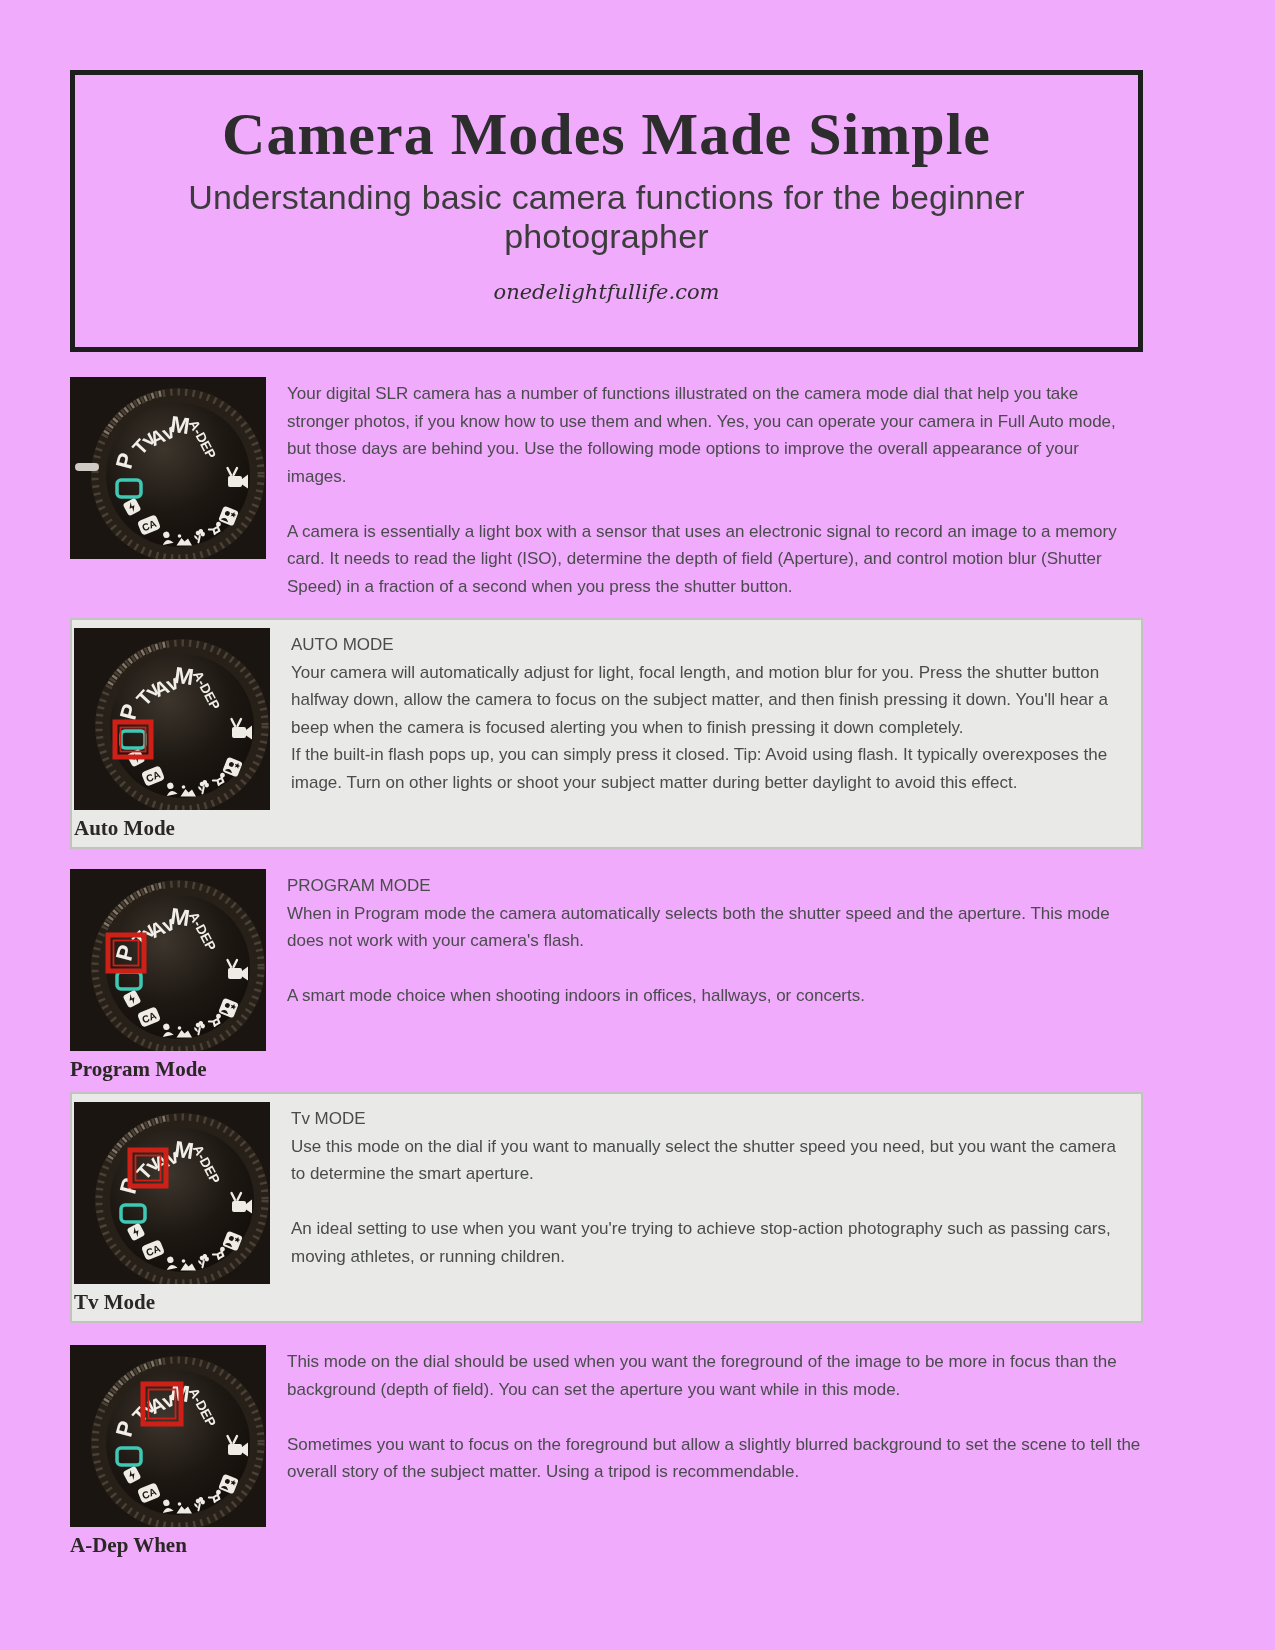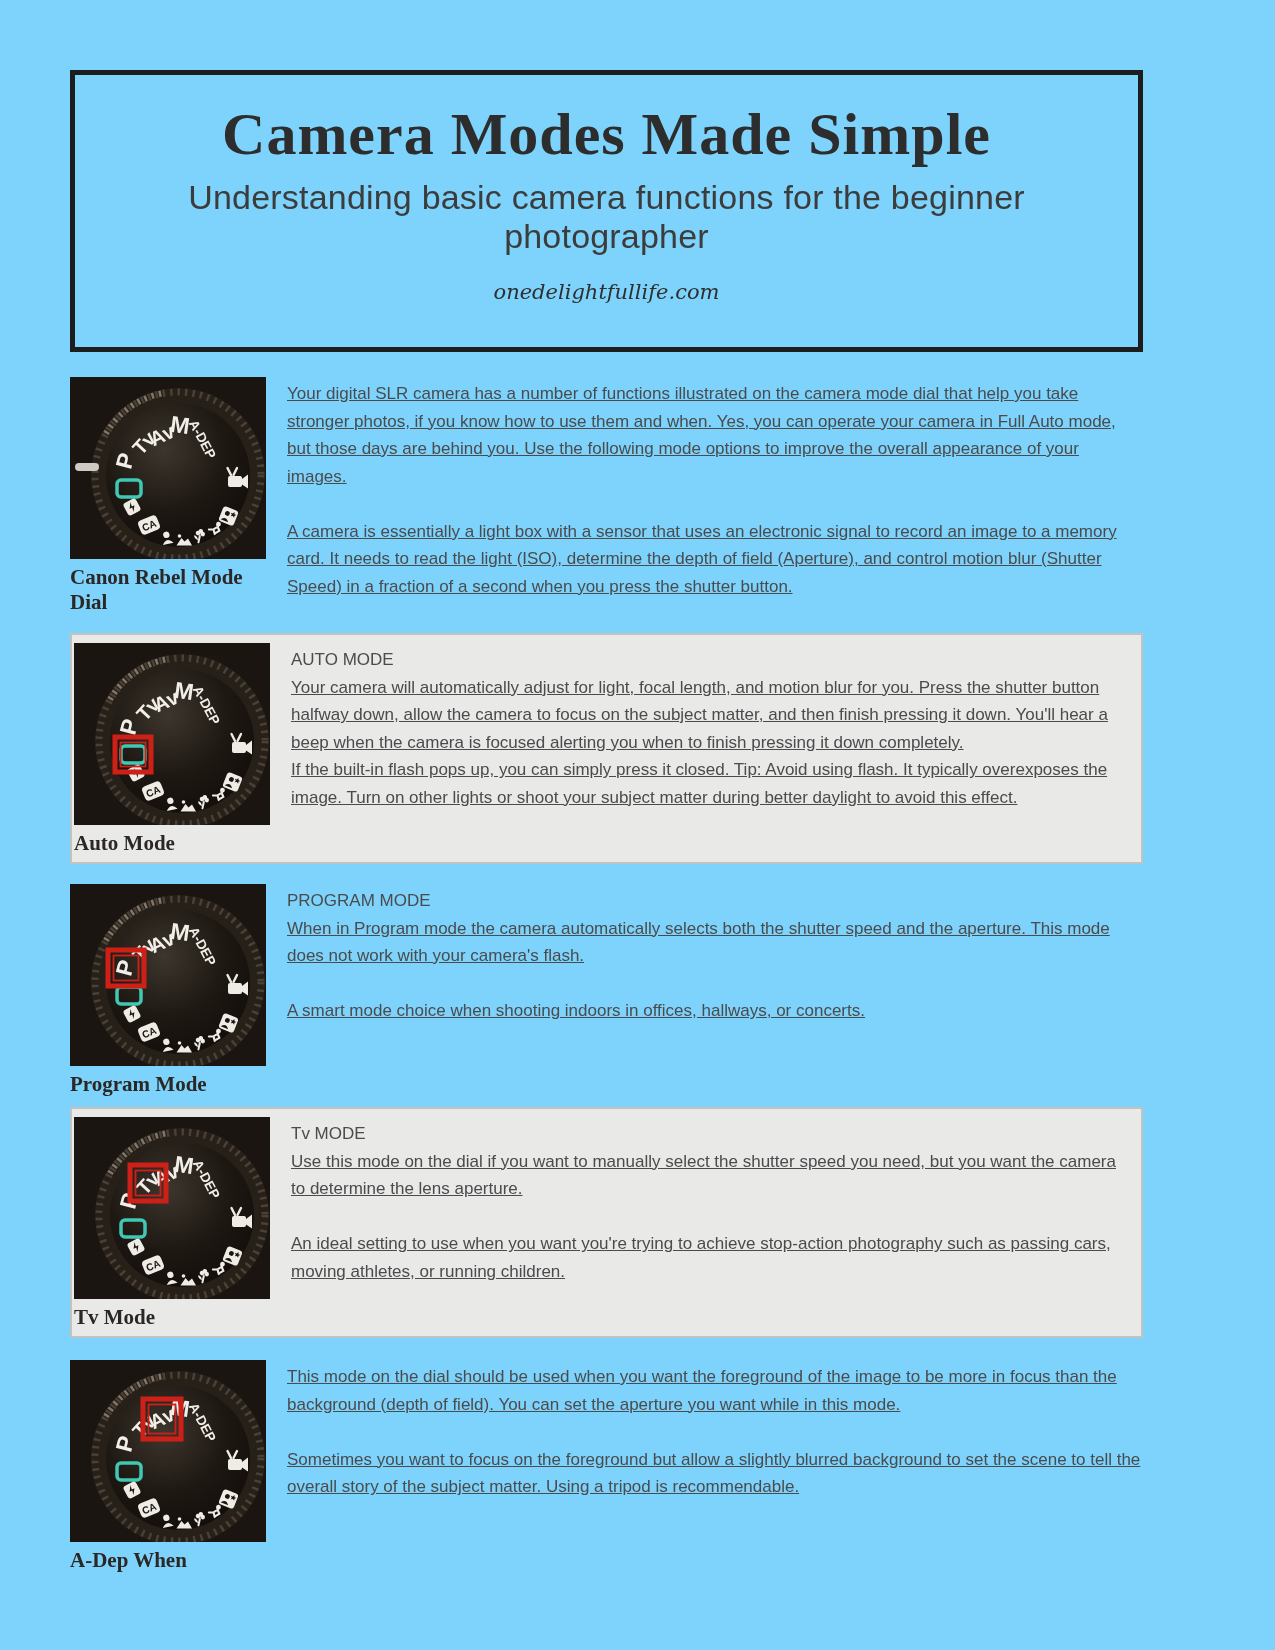--- a/index.html
+++ b/index.html
@@ -1,16 +1,16 @@
 <!DOCTYPE html>
 <html><head>
 <meta charset="utf-8">
 <style>
   html,body{margin:0;padding:0;background:#ffffff;}
-  .page{position:relative;width:1275px;height:1650px;background:#7dd3fc;overflow:hidden;
+  .page{position:relative;width:1275px;height:1650px;background:#f0abfc;overflow:hidden;
         font-family:"Liberation Sans",sans-serif;}
   .content{position:absolute;left:70px;top:70px;width:1073px;}
 
   
   .title-box{border:5px solid #1d1d1d;text-align:center;padding:24px 10px 28px;box-sizing:border-box;}
   .page-title{font-family:"Liberation Serif",serif;font-weight:bold;font-size:60px;line-height:1.05;
               color:#2d2d2d;margin:4px 0 0;letter-spacing:1px;}
   .page-subtitle{font-size:34px;color:#3c3c3c;margin:12px 0 4px;letter-spacing:0.2px;}
   .site-url{font-family:"DejaVu Serif",serif;font-style:italic;font-size:21px;color:#2f2f2f;margin:24px 0 15px;}
 
@@ -22,21 +22,21 @@
   .s3{margin-top:10px;}
   .s4{margin-top:22px;}
   .row.panel{background:#e9e9e7;border:2px solid #c2c2c0;padding:8px 10px 6px 2px;}
 
   .dial-fig{margin:0;width:196px;flex:0 0 196px;}
   svg.dial{display:block;width:196px;height:182px;}
   .cap{font-family:"Liberation Serif",serif;font-weight:bold;font-size:21px;color:#2b2725;margin-top:6px;}
 
   .txt{flex:1;padding-top:3px;min-width:0;}
   .hd{font-size:17px;color:#4a4b4d;line-height:1.62;margin:0;}
-  .bd{font-size:17px;color:#4a4b4d;line-height:1.62;margin:0;white-space:pre-line;text-decoration:underline;}
+  .bd{font-size:17px;color:#4a4b4d;line-height:1.62;margin:0;white-space:pre-line;}
 
   .page-number{position:absolute;left:0;top:1496px;width:100%;text-align:center;
                font-family:"Liberation Serif",serif;font-weight:bold;font-size:23px;color:#2b2725;}
 </style>
 </head>
 <body>
 
 <div class="page">
   <div class="content">
 
@@ -113,21 +113,20 @@
               <g transform="translate(166 104)">
                 <rect x="-8" y="-5" width="14" height="11" rx="2" fill="#efece6"></rect>
                 <polygon points="6,-2 12,-6.5 12,7.5 6,3.5" fill="#efece6"></polygon>
                 <path d="M -5 -6 L -8.5 -13 M -2.5 -6 L 1 -13" fill="none" stroke="#efece6" stroke-width="2.4" stroke-linecap="round"></path>
               </g>
             </g>
           </defs>
           <use href="#dial-proto"></use>
           <rect x="5" y="86" width="24" height="8" rx="4" fill="#cfcac3"></rect>
         </svg>
-        <figcaption class="cap">Canon Rebel Mode Dial</figcaption>
       </figure>
       <div class="txt">
         <p class="bd">Your digital SLR camera has a number of functions illustrated on the camera mode dial that help you take stronger photos, if you know how to use them and when. Yes, you can operate your camera in Full Auto mode, but those days are behind you. Use the following mode options to improve the overall appearance of your images.
 
 A camera is essentially a light box with a sensor that uses an electronic signal to record an image to a memory card. It needs to read the light (ISO), determine the depth of field (Aperture), and control motion blur (Shutter Speed) in a fraction of a second when you press the shutter button.</p>
       </div>
     </section>
 
     <section class="row panel s1">
       <figure class="dial-fig">
@@ -166,21 +165,21 @@
       <figure class="dial-fig">
         <svg class="dial" viewBox="0 0 196 182" role="img">
           <use href="#dial-proto"></use>
         <rect x="56" y="48" width="36" height="36" fill="none" stroke="#cf2018" stroke-width="5"></rect>
             <rect x="61.5" y="53.5" width="25" height="25" fill="none" stroke="#cf2018" stroke-width="1.8"></rect>
           </svg>
         <figcaption class="cap">Tv Mode</figcaption>
       </figure>
       <div class="txt">
         <div class="hd">Tv MODE</div>
-        <p class="bd">Use this mode on the dial if you want to manually select the shutter speed you need, but you want the camera to determine the lens aperture.
+        <p class="bd">Use this mode on the dial if you want to manually select the shutter speed you need, but you want the camera to determine the smart aperture.
 
 An ideal setting to use when you want you're trying to achieve stop-action photography such as passing cars, moving athletes, or running children.</p>
       </div>
     </section>
 
     <section class="row s4">
       <figure class="dial-fig">
         <svg class="dial" viewBox="0 0 196 182" role="img">
           <use href="#dial-proto"></use>
         <rect x="73" y="39" width="38" height="40" fill="none" stroke="#cf2018" stroke-width="5"></rect>

